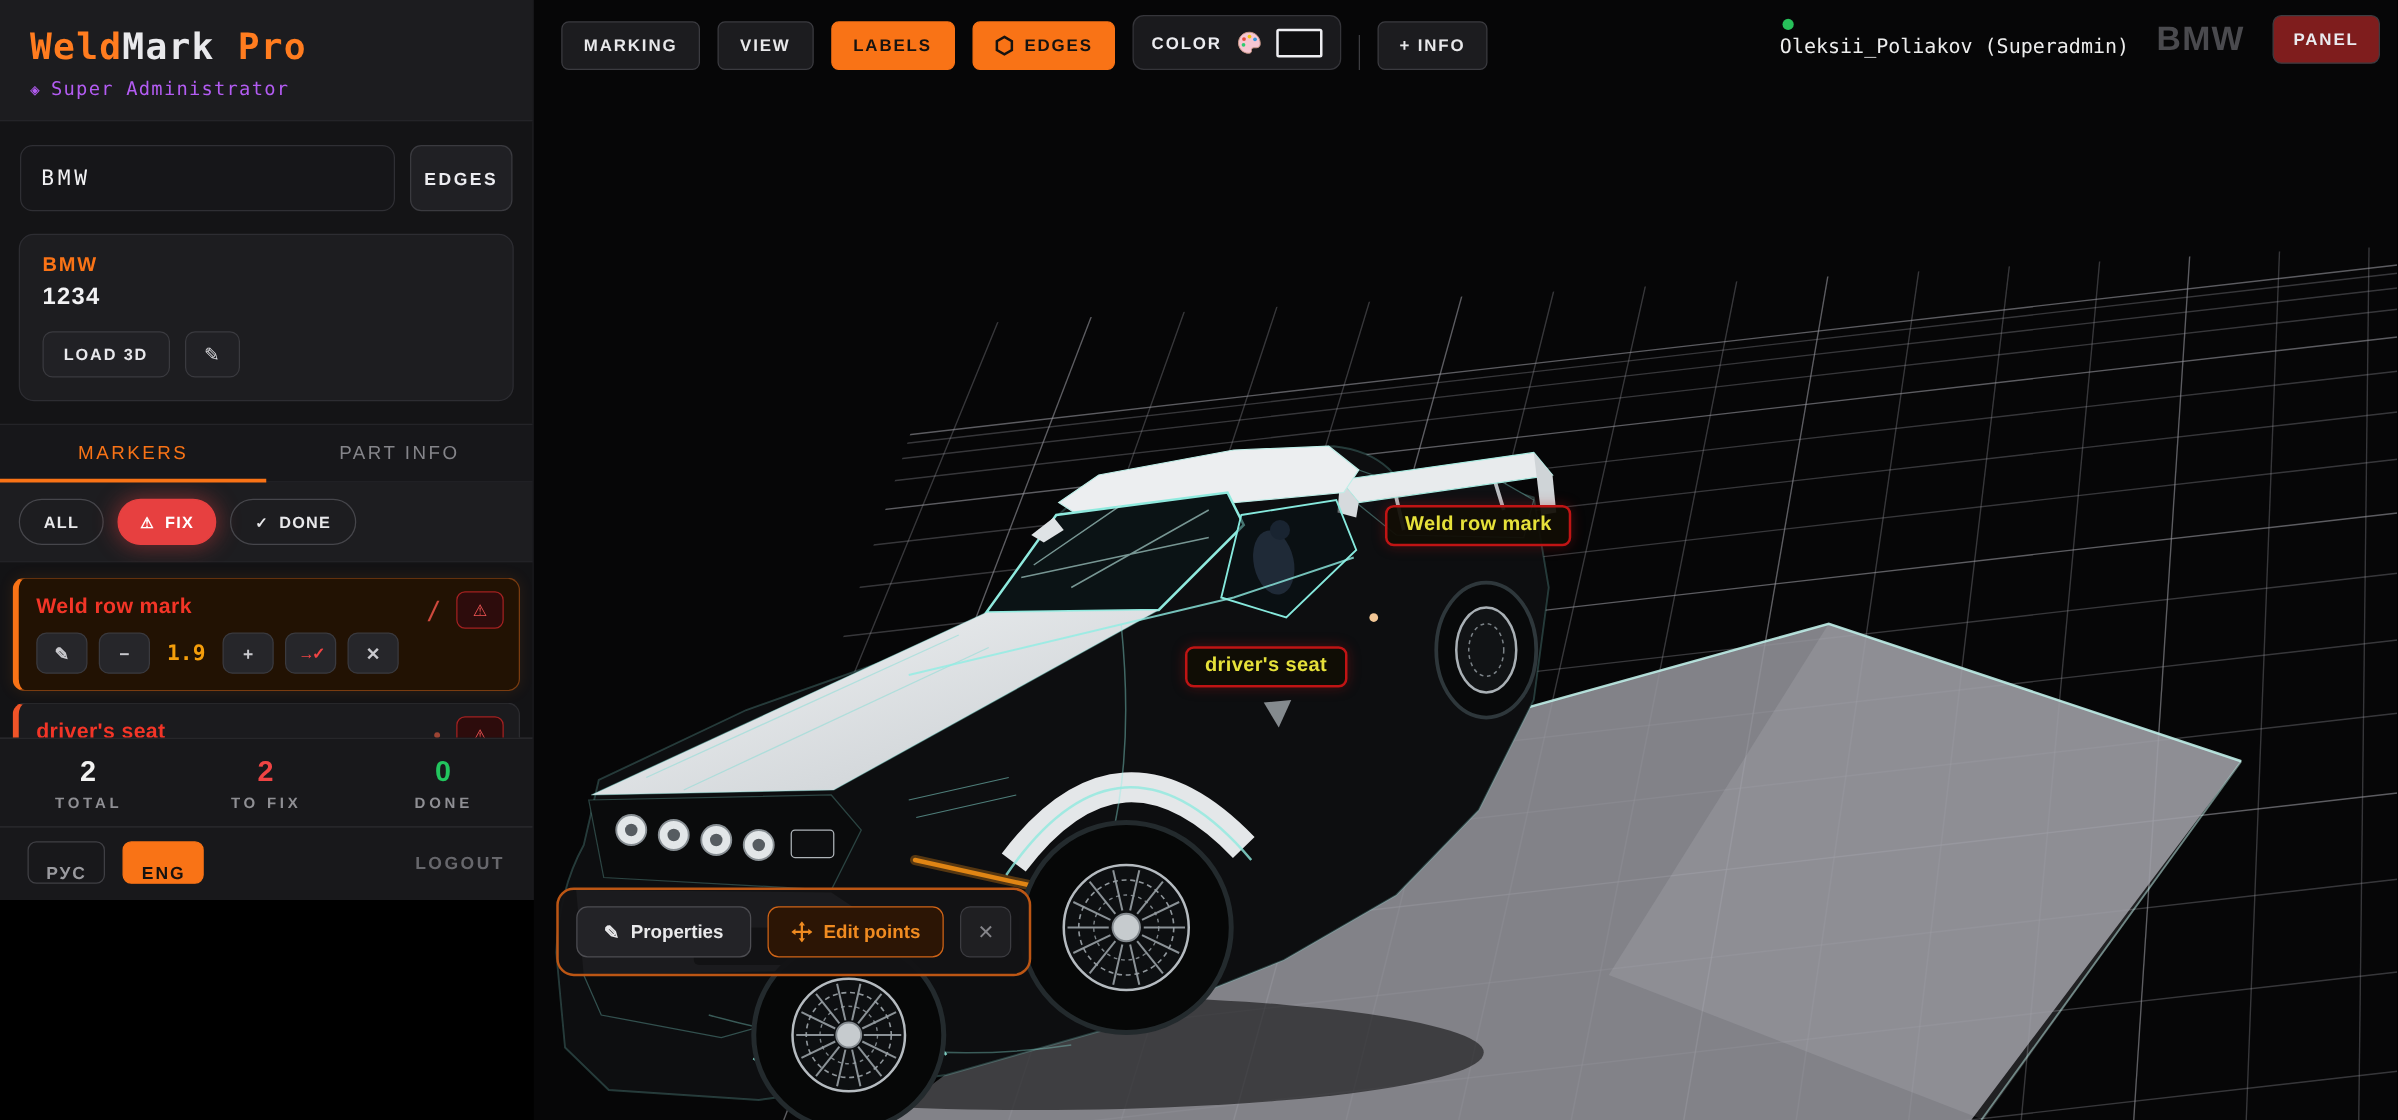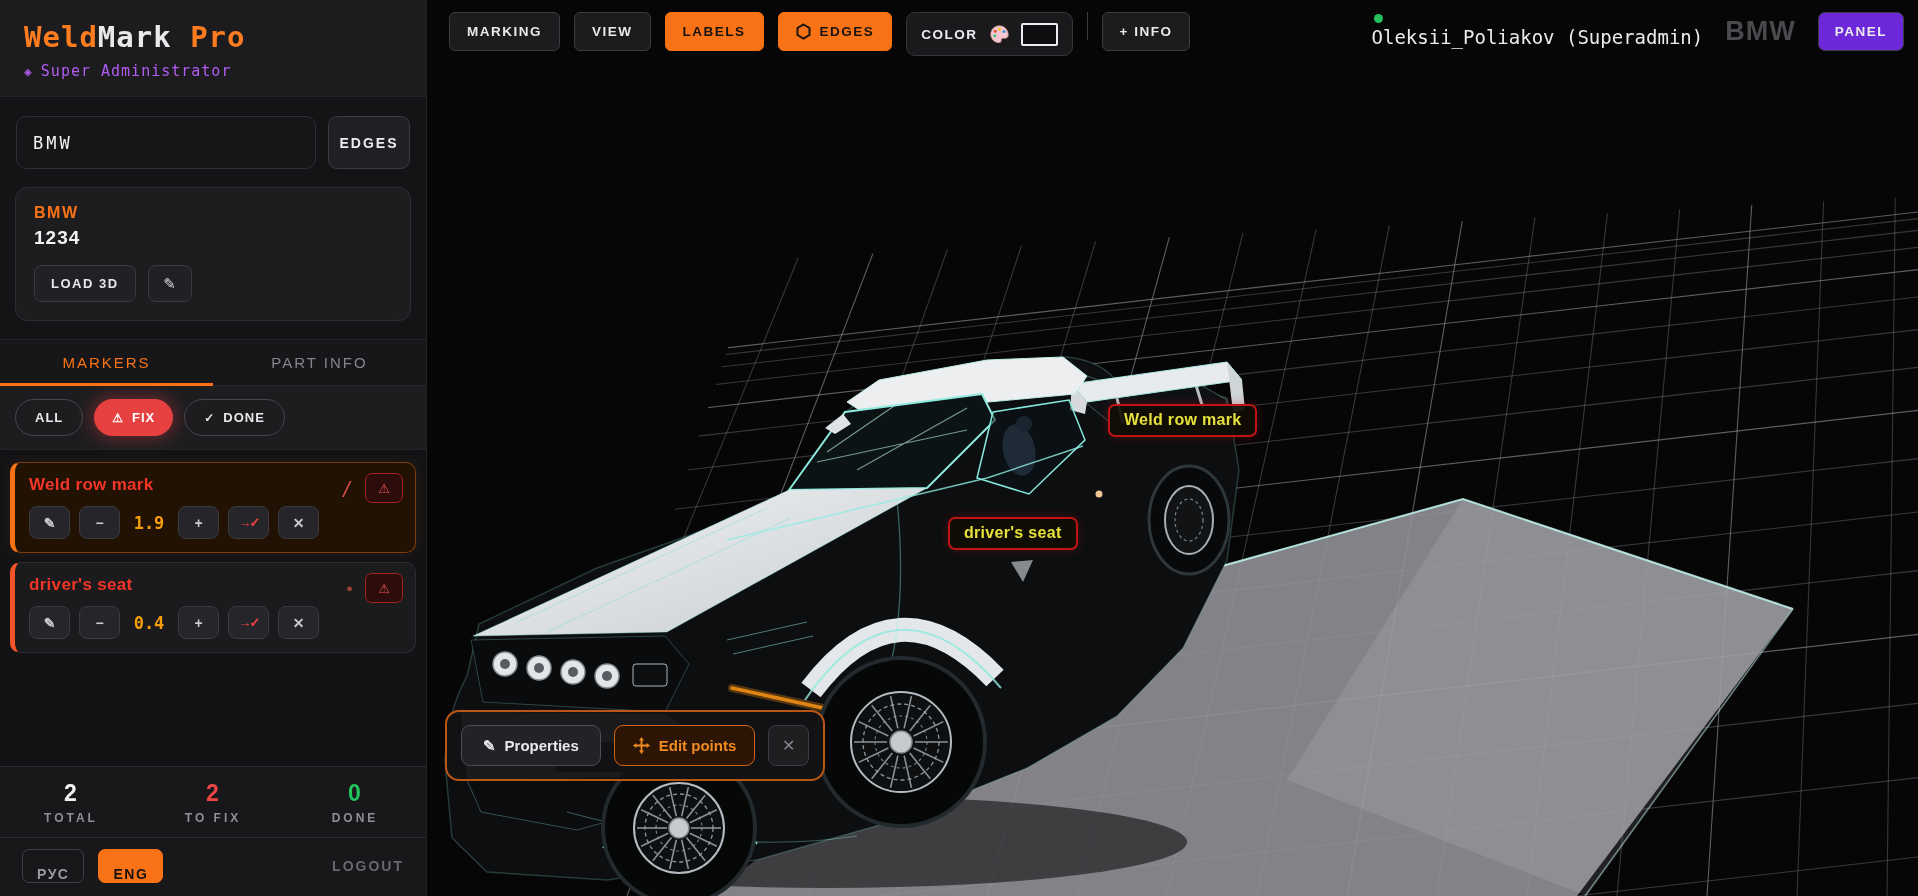--- a/index.html
+++ b/index.html
@@ -1,21 +1,21 @@
 <!DOCTYPE html>
 <html><head>
 <meta charset="utf-8">
 <style>
   * { margin:0; padding:0; box-sizing:border-box; }
   html,body { width:1918px; height:896px; overflow:hidden; background:#000; }
   body { font-family:"Liberation Sans", sans-serif; -webkit-font-smoothing:antialiased; }
   .app { width:1918px; height:896px; display:flex; }
 
   
-  .sidebar { width:427px; height:896px; background:#141416; border-right:1px solid #232327; display:flex; flex-direction:column; flex-shrink:0; }
+  .sidebar { width:427px; height:720px; background:#141416; border-right:1px solid #232327; display:flex; flex-direction:column; flex-shrink:0; }
   .side-header { background:#1c1c1f; padding:20px 24px 16px 24px; border-bottom:1px solid #242428; }
   .logo { font-family:"DejaVu Sans Mono", monospace; font-weight:bold; font-size:29px; letter-spacing:1px; }
   .logo .o1 { color:#ff7c1f; } .logo .w { color:#e9e9ec; }
   .role-line { margin-top:8px; font-family:"DejaVu Sans Mono", monospace; font-size:15px; color:#b35cf2; letter-spacing:1px; }
   .role-line .dmnd { margin-right:8px; font-size:13px; }
 
   .search-row { display:flex; gap:12px; padding:19px 16px 14px 16px; }
   .search-input { flex:1; height:53px; background:#161619; border:1px solid #2f2f34; border-radius:10px; color:#f2f2f4; font-family:"DejaVu Sans Mono", monospace; font-size:17px; letter-spacing:3px; padding:0 16px; outline:none; }
   .open-btn { width:82px; height:53px; background:#202024; border:1px solid #3a3a3f; border-radius:9px; color:#ececf0; font-weight:bold; font-size:14px; letter-spacing:2px; cursor:pointer; }
 
@@ -60,35 +60,35 @@
   .side-footer { display:flex; align-items:center; gap:14px; padding:11px 22px 13px 22px; border-top:1px solid #2c2c30; background:#18181b; }
   .lang-btn { height:33px; padding:16px 14px; border-radius:7px; font-weight:bold; font-size:14px; letter-spacing:1.5px; cursor:pointer; }
   .lang-rus { background:transparent; border:1px solid #3f3f44; color:#9a9a9f; }
   .lang-eng { background:#f97316; border:1px solid #f97316; color:#161210; }
   .logout { margin-left:auto; color:#67676c; font-weight:bold; font-size:14px; letter-spacing:2px; cursor:pointer; }
 
   
   .viewport { position:relative; flex:1; height:896px; background:#060607; overflow:hidden; }
   .scene-svg { position:absolute; left:0; top:0; width:1491px; height:896px; }
 
-  .topbar { position:absolute; left:22px; top:12px; display:flex; align-items:flex-start; gap:14px; z-index:20; }
+  .topbar { position:absolute; left:22px; top:12px; display:flex; align-items:flex-end; gap:14px; z-index:20; }
   .tb-btn { height:39px; padding:0 17px; border-radius:6px; font-weight:bold; font-size:13.5px; letter-spacing:1.5px; cursor:pointer; display:flex; align-items:center; gap:9px; }
   .tb-dark { background:#1c1c1f; border:1px solid #3b3b40; color:#e8e8ea; }
   .tb-orange { background:#f97316; border:1px solid #f97316; color:#171310; }
   .color-group { height:44px; display:flex; align-items:center; gap:11px; background:#1a1a1d; border:1px solid #35353a; border-radius:9px; padding:0 14px; cursor:pointer; }
   .color-label { color:#ececf0; font-weight:bold; font-size:13.5px; letter-spacing:1.5px; }
   .color-swatch { width:37px; height:23px; border:2px solid #eeeef2; border-radius:2px; background:#0e0e10; }
   .tb-divider { width:1px; height:28px; background:#3c3c40; }
 
   .top-right { position:absolute; right:14px; top:12px; display:flex; align-items:center; gap:22px; z-index:20; }
   .user-wrap { position:relative; padding-top:10px; }
   .online-dot { position:absolute; top:-2px; left:2px; width:9px; height:9px; border-radius:50%; background:#27c05a; }
-  .user-name { color:#ececec; font-family:"DejaVu Sans Mono", monospace; font-size:19px; }
+  .user-name { color:#ececec; font-family:"DejaVu Sans Mono", monospace; font-size:16px; }
   .brand-watermark { color:#4a4a4e; font-weight:bold; font-size:27px; letter-spacing:1px; }
-  .panel-btn { height:39px; padding:0 16px; background:#6d28d9; border:1px solid #3c3c41; border-radius:7px; color:#eaeaee; font-weight:bold; font-size:13.5px; letter-spacing:1.5px; cursor:pointer; }
+  .panel-btn { height:39px; padding:0 16px; background:#7f1d1d; border:1px solid #3c3c41; border-radius:7px; color:#eaeaee; font-weight:bold; font-size:13.5px; letter-spacing:1.5px; cursor:pointer; }
 
   .scene-label { position:absolute; background:rgba(17,13,4,.93); border:2px solid #c01414; border-radius:7px; color:#e6e13a; font-weight:bold; font-size:16px; padding:5px 14px 6px 14px; letter-spacing:.3px; z-index:10; box-shadow:0 0 10px rgba(180,20,20,.35); white-space:nowrap; }
   .label-weld { left:681px; top:404px; }
   .label-seat { left:521px; top:517px; }
 
   .ctx-toolbar { position:absolute; left:18px; top:710px; display:flex; align-items:center; gap:13px; background:rgba(19,19,21,.96); border:2px solid #bc5614; border-radius:14px; padding:13px 14px; z-index:15; }
   .ctx-btn { display:flex; align-items:center; gap:9px; height:41px; border-radius:9px; font-weight:bold; font-size:15px; cursor:pointer; }
   .ctx-props { background:#232327; border:1.5px solid #4d4d52; color:#e9e9eb; padding:0 21px; }
   .ctx-edit { background:#2c1505; border:1.5px solid #cf6417; color:#f08b21; padding:0 18px; }
   .ctx-close { width:41px; height:41px; background:#1f1f22; border:1.5px solid #3c3c41; border-radius:8px; color:#85858a; font-size:16px; justify-content:center; display:flex; align-items:center; }

